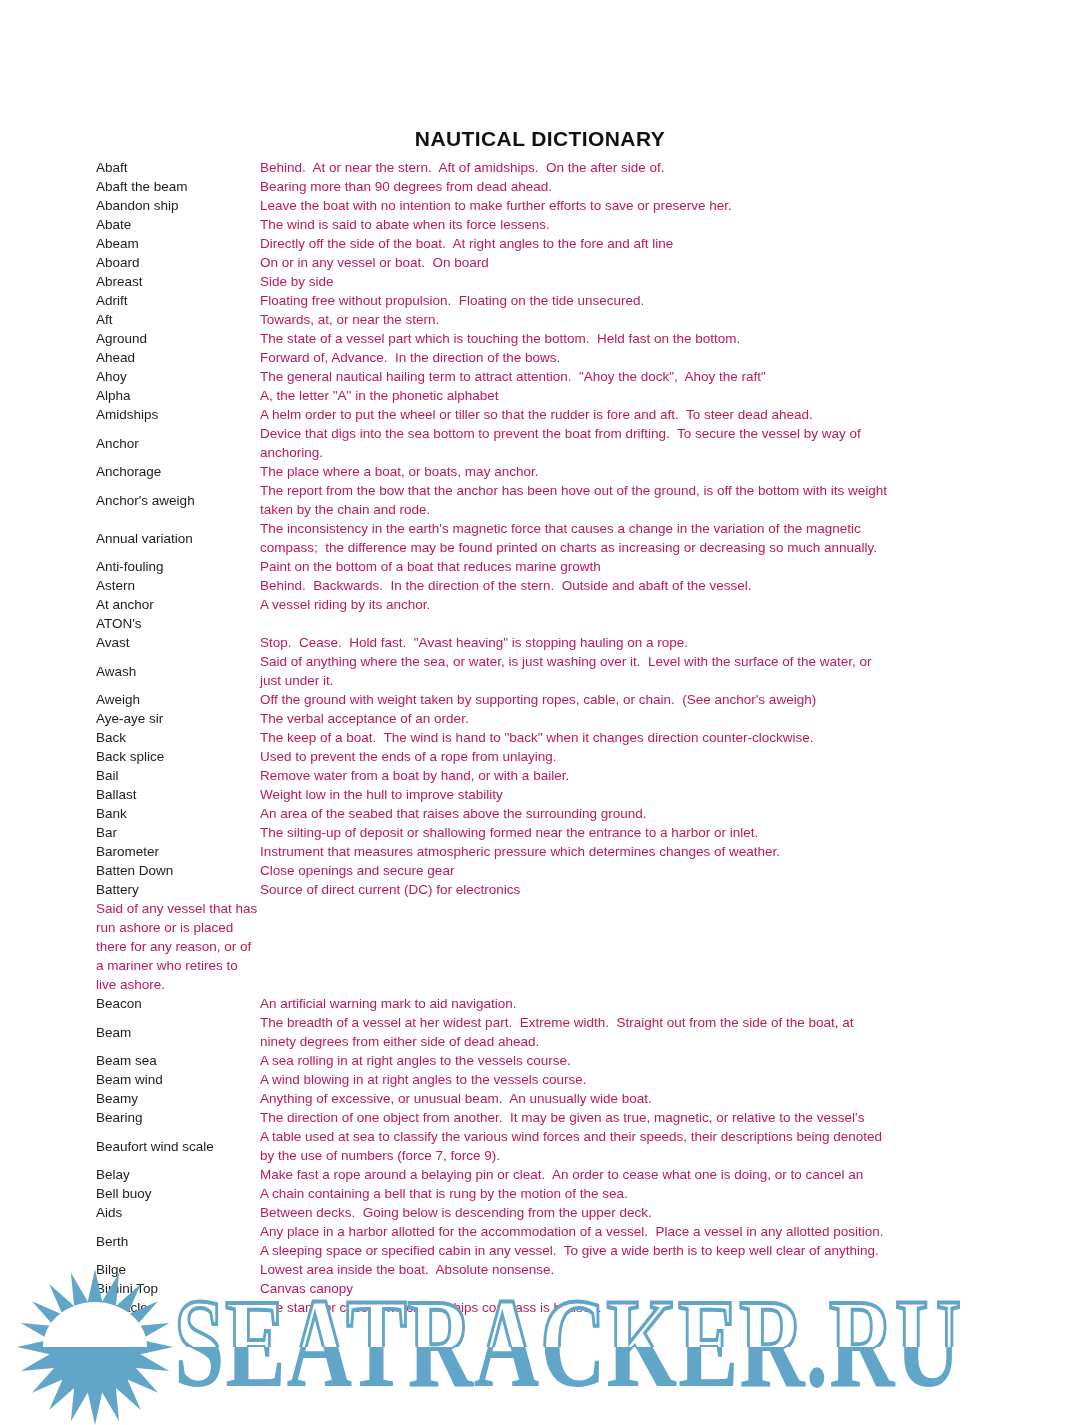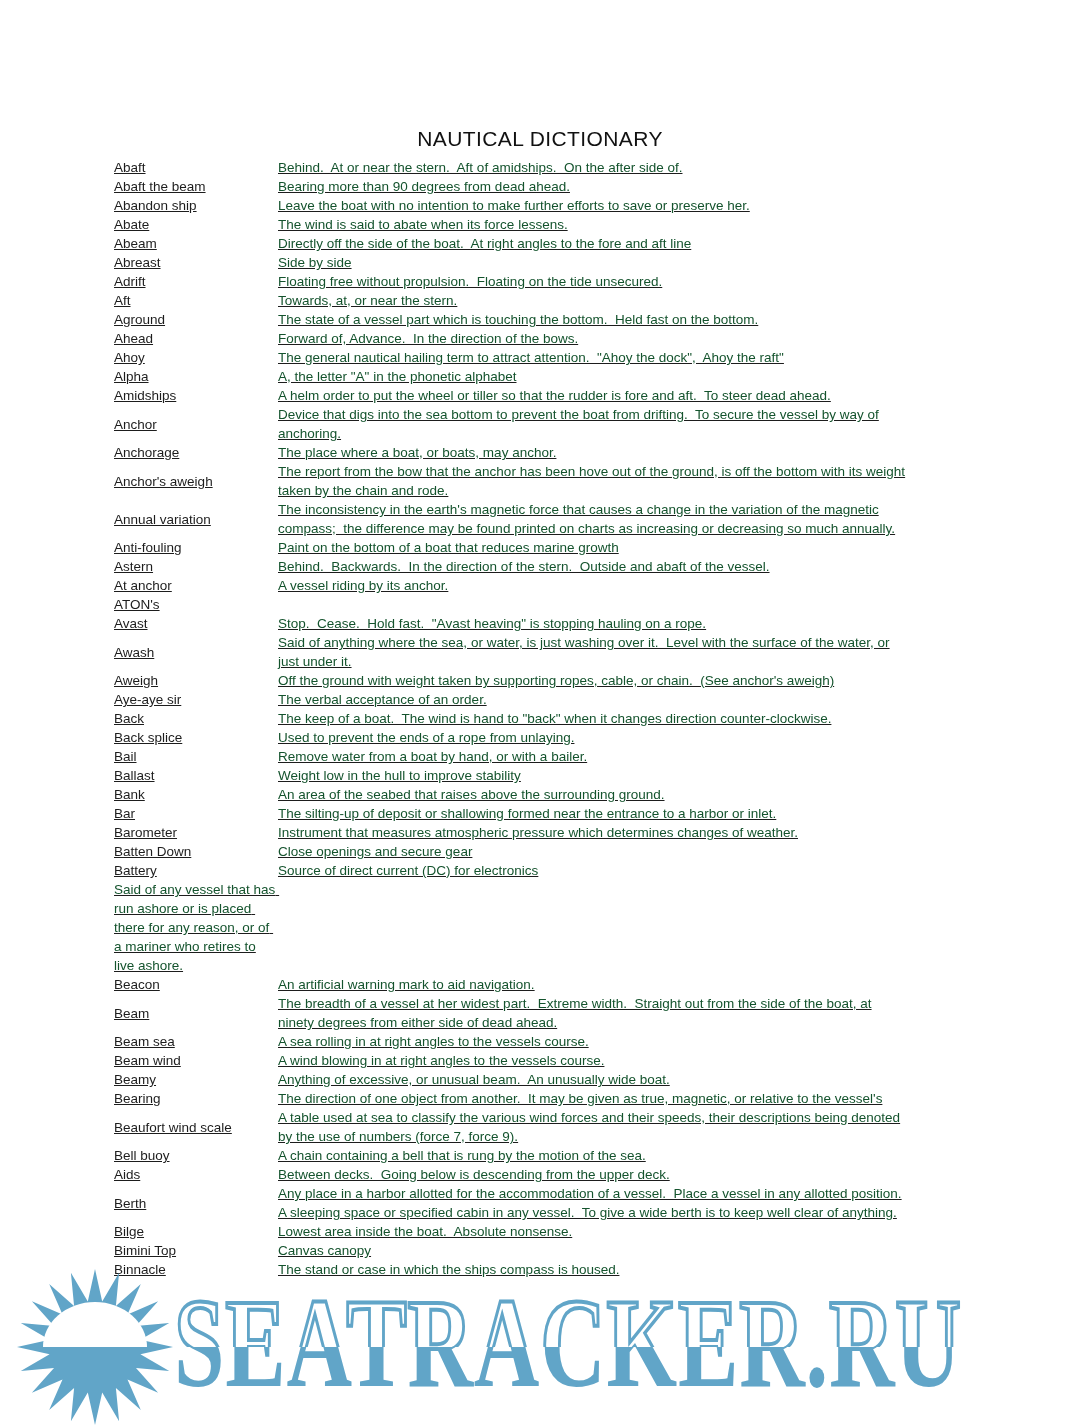--- a/index.html
+++ b/index.html
@@ -2,29 +2,29 @@
 <html style="--wm-blue: #61a5c8;"><head>
 <meta charset="utf-8">
 <style>
   html,body{margin:0;padding:0;background:#ffffff;}
   .page{
     position:relative;width:1080px;height:1425px;background:#ffffff;
     font-family:"Liberation Sans",sans-serif;color:#1d1d1d;overflow:hidden;
   }
   .title{
     position:absolute;top:128px;left:0;width:1080px;text-align:center;
-    font-size:21px;line-height:21px;font-weight:normal;letter-spacing:.4px;color:#111;
-  }
-  .dict{position:absolute;left:114px;top:158px;width:900px;text-decoration:underline;}
+    font-size:21px;line-height:21px;font-weight:bold;letter-spacing:.4px;color:#111;
+  }
+  .dict{position:absolute;left:96px;top:158px;width:900px;}
   .row{display:grid;grid-template-columns:164px 726px;}
   .term{
     font-size:13.5px;line-height:19px;display:flex;align-items:center;color:#1d1d1d;
   }
   .def{
-    font-size:13.5px;line-height:19px;white-space:pre-wrap;color:#14532d;
+    font-size:13.5px;line-height:19px;white-space:pre-wrap;color:#be185d;
   }
   
   .sun-svg{position:absolute;left:-1px;top:1267px;color:var(--wm-blue,#61a5c8);}
   .wm-wrap{
     position:absolute;left:174px;top:1279px;height:140px;width:1250px;
     transform:scaleX(0.71);transform-origin:left top;
   }
   .wm-text{
     position:absolute;left:0;top:0;
     font-family:"Liberation Serif",serif;font-weight:bold;
@@ -66,20 +66,24 @@
   <div class="row">
     <div class="term">Abate</div>
     <div class="def">The wind is said to abate when its force lessens.</div>
   </div>
 
   <div class="row">
     <div class="term">Abeam</div>
     <div class="def">Directly off the side of the boat.  At right angles to the fore and aft line</div>
   </div>
 
+  <div class="row">
+    <div class="term">Aboard</div>
+    <div class="def">On or in any vessel or boat.  On board</div>
+  </div>
 
   <div class="row">
     <div class="term">Abreast</div>
     <div class="def">Side by side</div>
   </div>
 
   <div class="row">
     <div class="term">Adrift</div>
     <div class="def">Floating free without propulsion.  Floating on the tide unsecured.</div>
   </div>
@@ -257,20 +261,24 @@
     <div class="term">Bearing</div>
     <div class="def">The direction of one object from another.  It may be given as true, magnetic, or relative to the vessel's</div>
   </div>
 
   <div class="row">
     <div class="term">Beaufort wind scale</div>
     <div class="def">A table used at sea to classify the various wind forces and their speeds, their descriptions being denoted
 by the use of numbers (force 7, force 9).</div>
   </div>
 
+  <div class="row">
+    <div class="term">Belay</div>
+    <div class="def">Make fast a rope around a belaying pin or cleat.  An order to cease what one is doing, or to cancel an</div>
+  </div>
 
   <div class="row">
     <div class="term">Bell buoy</div>
     <div class="def">A chain containing a bell that is rung by the motion of the sea.</div>
   </div>
 
   <div class="row">
     <div class="term">Aids</div>
     <div class="def">Between decks.  Going below is descending from the upper deck.</div>
   </div>

